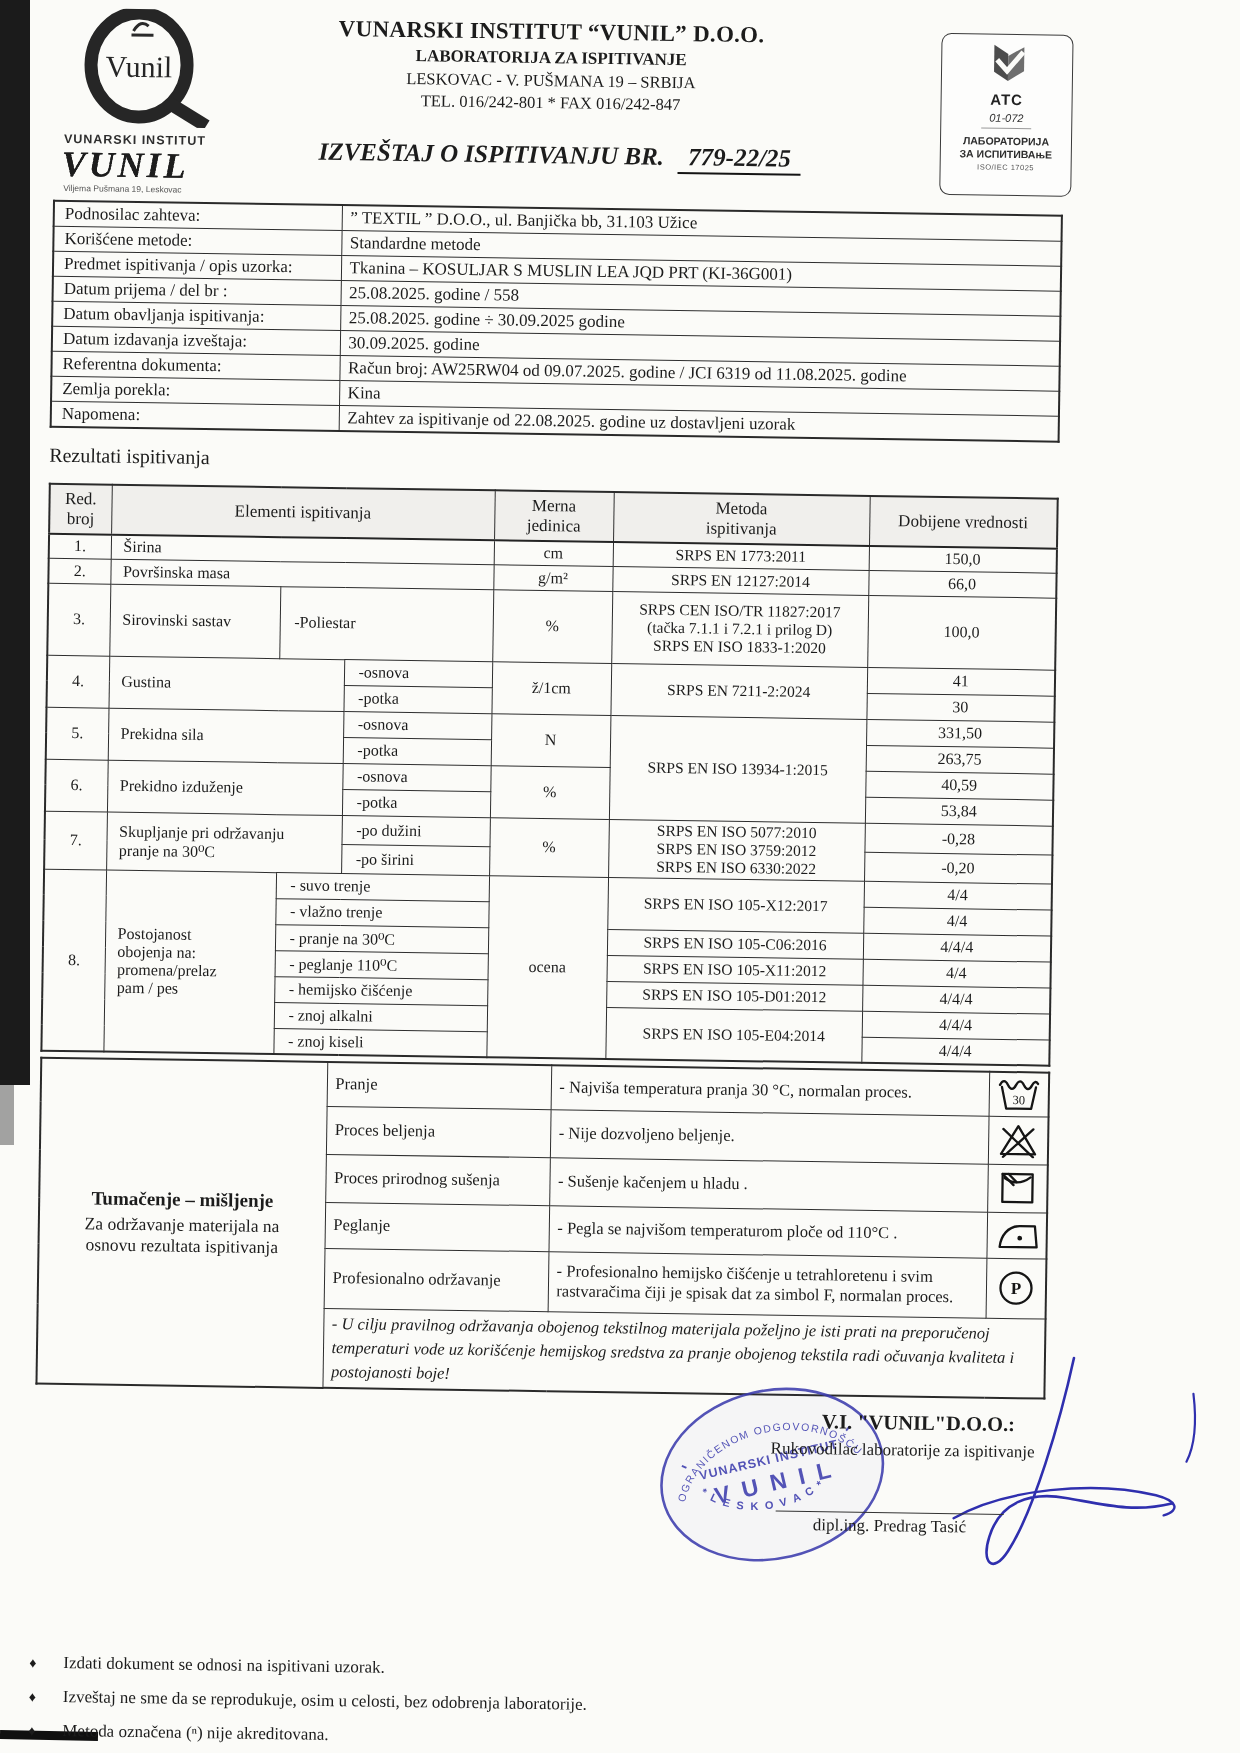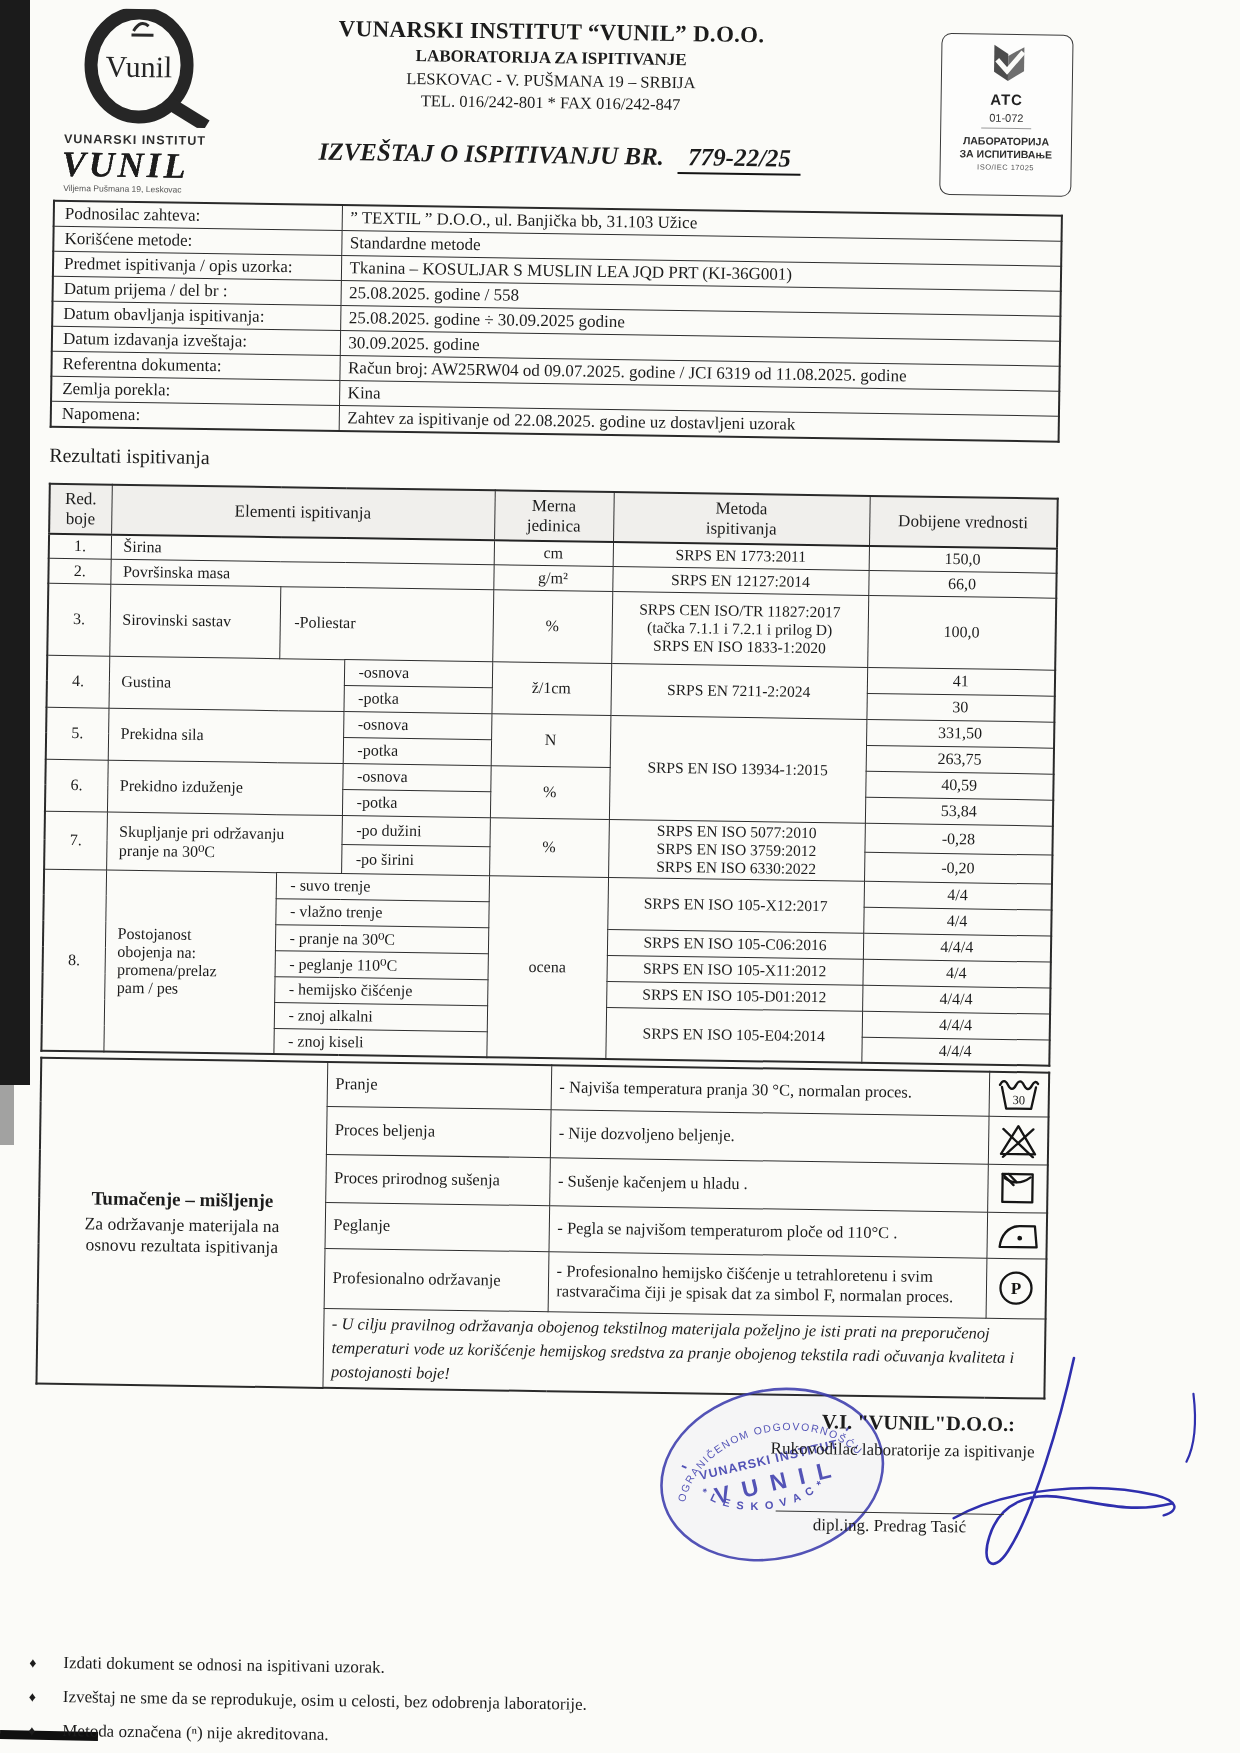--- a/index.html
+++ b/index.html
@@ -26,21 +26,21 @@
   .org{position:absolute;left:225px;top:4px;width:570px;text-align:center;}
   .org-name{font-size:23px;font-weight:bold;letter-spacing:.3px;}
   .org-l2{font-size:17px;font-weight:bold;margin-top:3px;}
   .org-l3{font-size:16.5px;margin-top:3px;}
   .org-l4{font-size:16.5px;margin-top:2px;}
   .title-row{position:absolute;left:240px;top:126px;width:560px;text-align:center;font-size:25px;font-weight:bold;font-style:italic;}
   .title-num{display:inline-block;border-bottom:2.4px solid #141414;padding:0 10px 1px;margin-left:8px;font-style:italic;}
   .badge{position:absolute;right:140px;top:12px;width:132px;height:162px;border:1.7px solid #3a3a3a;border-radius:10px;
     background:#fdfdfc;text-align:center;font-family:"Liberation Sans",sans-serif;padding-top:8px;box-sizing:border-box;}
   .badge-name{font-size:15px;font-weight:bold;letter-spacing:1px;color:#222;margin-top:2px;}
-  .badge-num{font-size:11px;color:#333;margin-top:1px;border-bottom:1px solid #999;display:inline-block;padding:0 8px 4px;}
+  .badge-num{font-size:11px;color:#333;margin-top:1px;border-bottom:1px solid #999;display:inline-block;padding:0 8px 4px;font-style:italic;}
   .badge-l1{font-size:10.5px;font-weight:bold;color:#2e2e2e;margin-top:6px;line-height:13px;}
   .badge-l3{font-size:7.5px;color:#555;margin-top:2px;letter-spacing:.5px;}
   
   table{border-collapse:collapse;table-layout:fixed;}
   .info{width:1008px;margin:0 0 0 14px;border:2.6px solid #2a2a2a;}
   .info td{border:1.6px solid #2e2e2e;font-size:17px;padding:1px 8px;height:22px;overflow:hidden;white-space:nowrap;}
   .info td.lab{padding-left:10px;}
   .rhead{margin:16px 0 0 14px;font-size:20px;}
   .res{width:1008px;margin:16px 0 0 14px;border:2.6px solid #2a2a2a;}
   .res th{border:1.8px solid #2e2e2e;border-bottom:2.6px solid #242424;font-size:17px;font-weight:normal;background:#f0efec;padding:2px 4px;}
@@ -175,21 +175,21 @@
         <col style="width:170px">
         <col style="width:65px">
         <col style="width:148px">
       <col style="width:119px">
         <col style="width:256px">
         <col style="width:188px">
     </colgroup>
     <tbody>
         <tr style="height:50px">
       <th class="preline">Red.
-boje</th>
+broj</th>
       <th colspan="3">Elementi ispitivanja</th>
       <th class="preline">Merna
 jedinica</th>
       <th class="preline">Metoda
 ispitivanja</th>
       <th>Dobijene vrednosti</th>
     </tr>
     <tr style="height:24px">
       <td class="c">1.</td>
       <td colspan="3" class="name">Širina</td>

